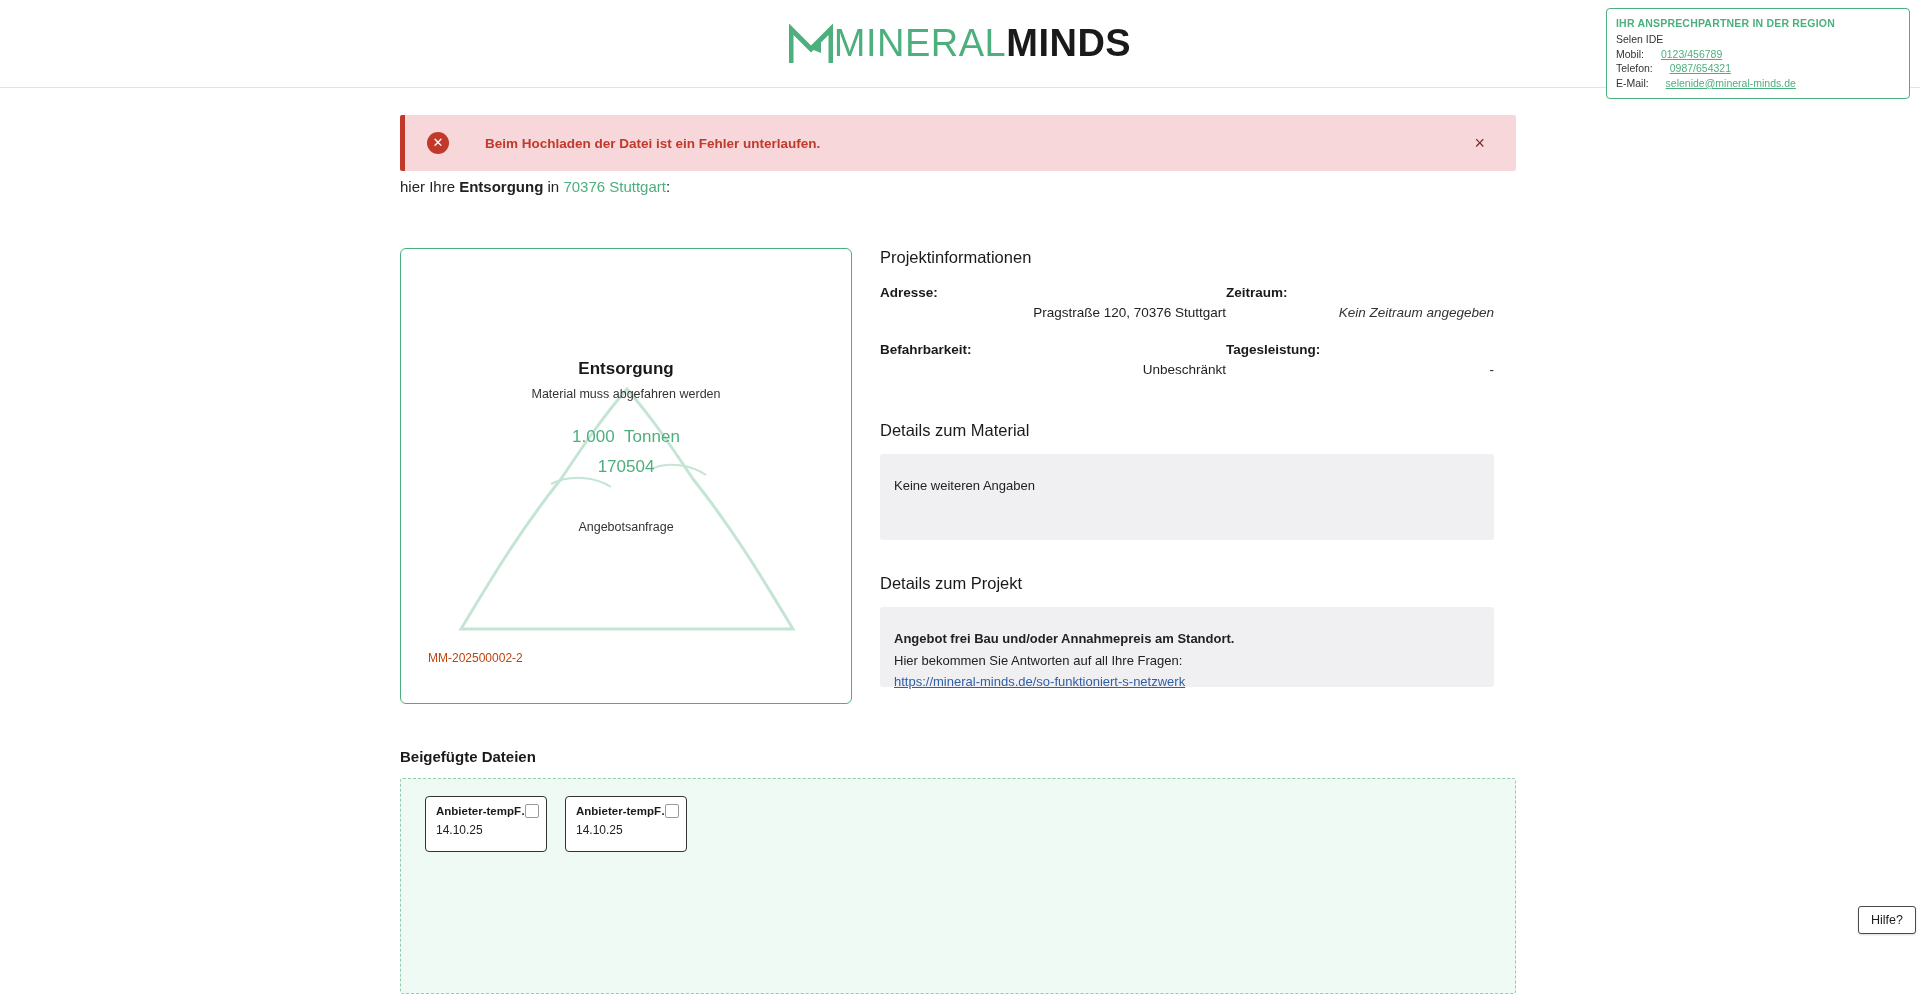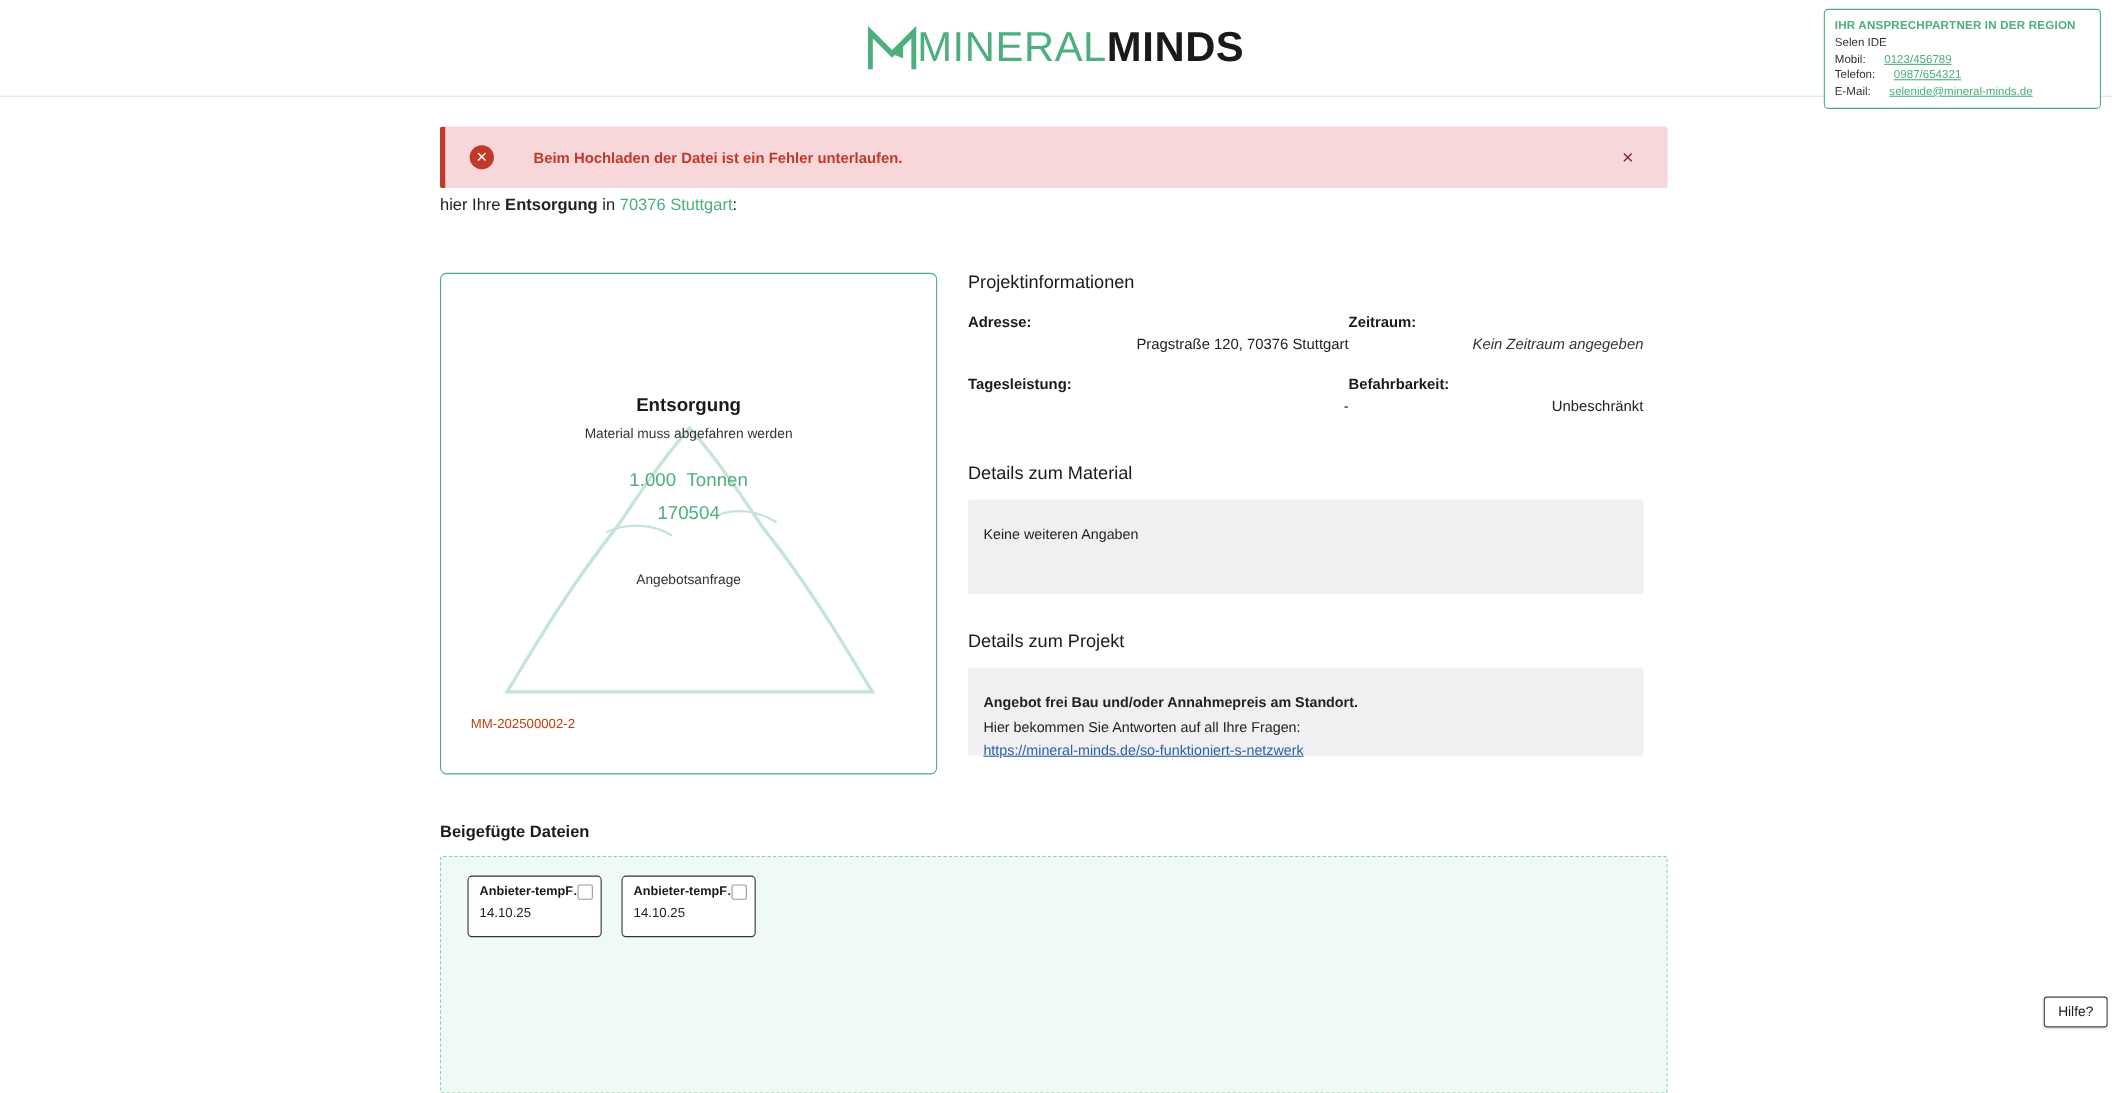--- a/index.html
+++ b/index.html
@@ -29,21 +29,21 @@
     letter-spacing: 0.5px;
     font-weight: 700;
   }
   .logo-text .green { color: #4caf7d; font-weight: 400; }
   .logo-text .dark { color: #1a1a1a; font-weight: 700; }
 
   
   .contact-box {
     position: absolute;
     top: 8px; right: 10px;
-    width: 252px;
+    width: 304px;
     border: 1px solid #4caf7d;
     border-radius: 4px;
     padding: 7px 9px 8px 9px;
     background: #fff;
     line-height: 1.38;
   }
   .contact-title {
     color: #4caf7d;
     font-size: 10.5px;
     font-weight: 700;
@@ -309,26 +309,26 @@
     <div class="info-grid">
       <div class="info-cell">
         <div class="info-label">Adresse:</div>
         <div class="info-value">Pragstraße 120, 70376 Stuttgart</div>
       </div>
       <div class="info-cell">
         <div class="info-label">Zeitraum:</div>
         <div class="info-value italic">Kein Zeitraum angegeben</div>
       </div>
       <div class="info-cell">
+        <div class="info-label">Befahrbarkeit:</div>
+        <div class="info-value">Unbeschränkt</div>
+      </div>
+      <div class="info-cell">
         <div class="info-label">Tagesleistung:</div>
         <div class="info-value">-</div>
-      </div>
-      <div class="info-cell">
-        <div class="info-label">Befahrbarkeit:</div>
-        <div class="info-value">Unbeschränkt</div>
       </div>
     </div>
 
     <div class="sec-title2">Details zum Material</div>
     <div class="box material">
       <span>Keine weiteren Angaben</span>
     </div>
 
     <div class="sec-title2">Details zum Projekt</div>
     <div class="box project">

